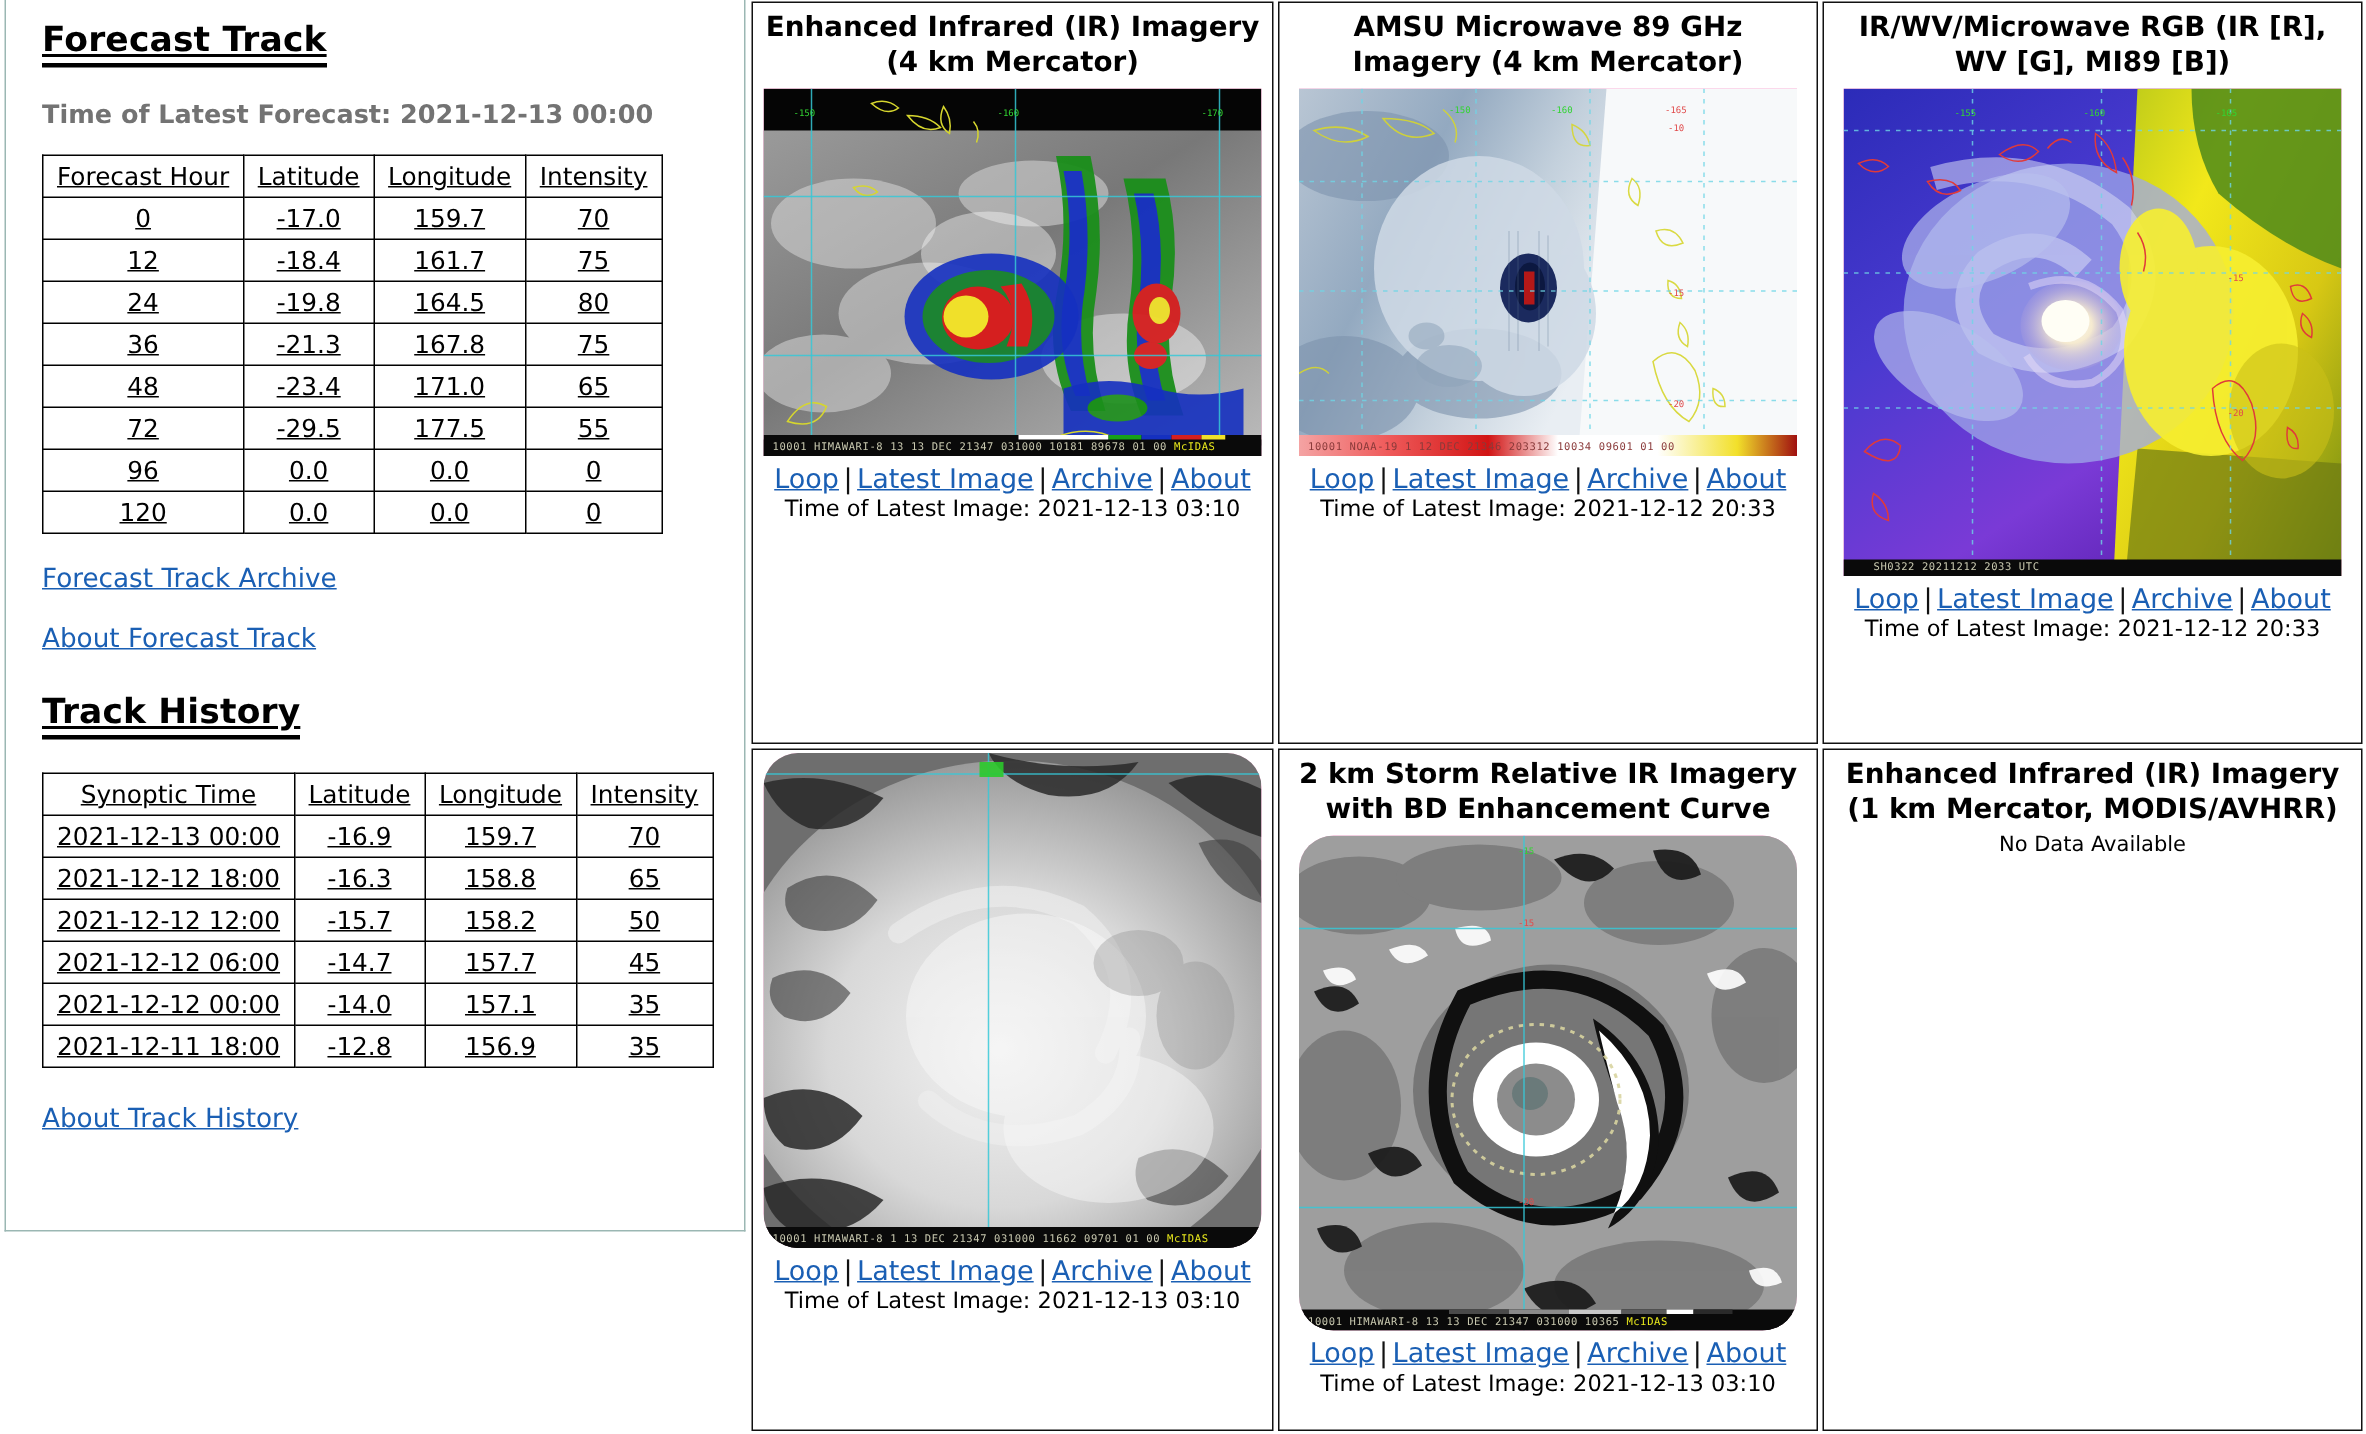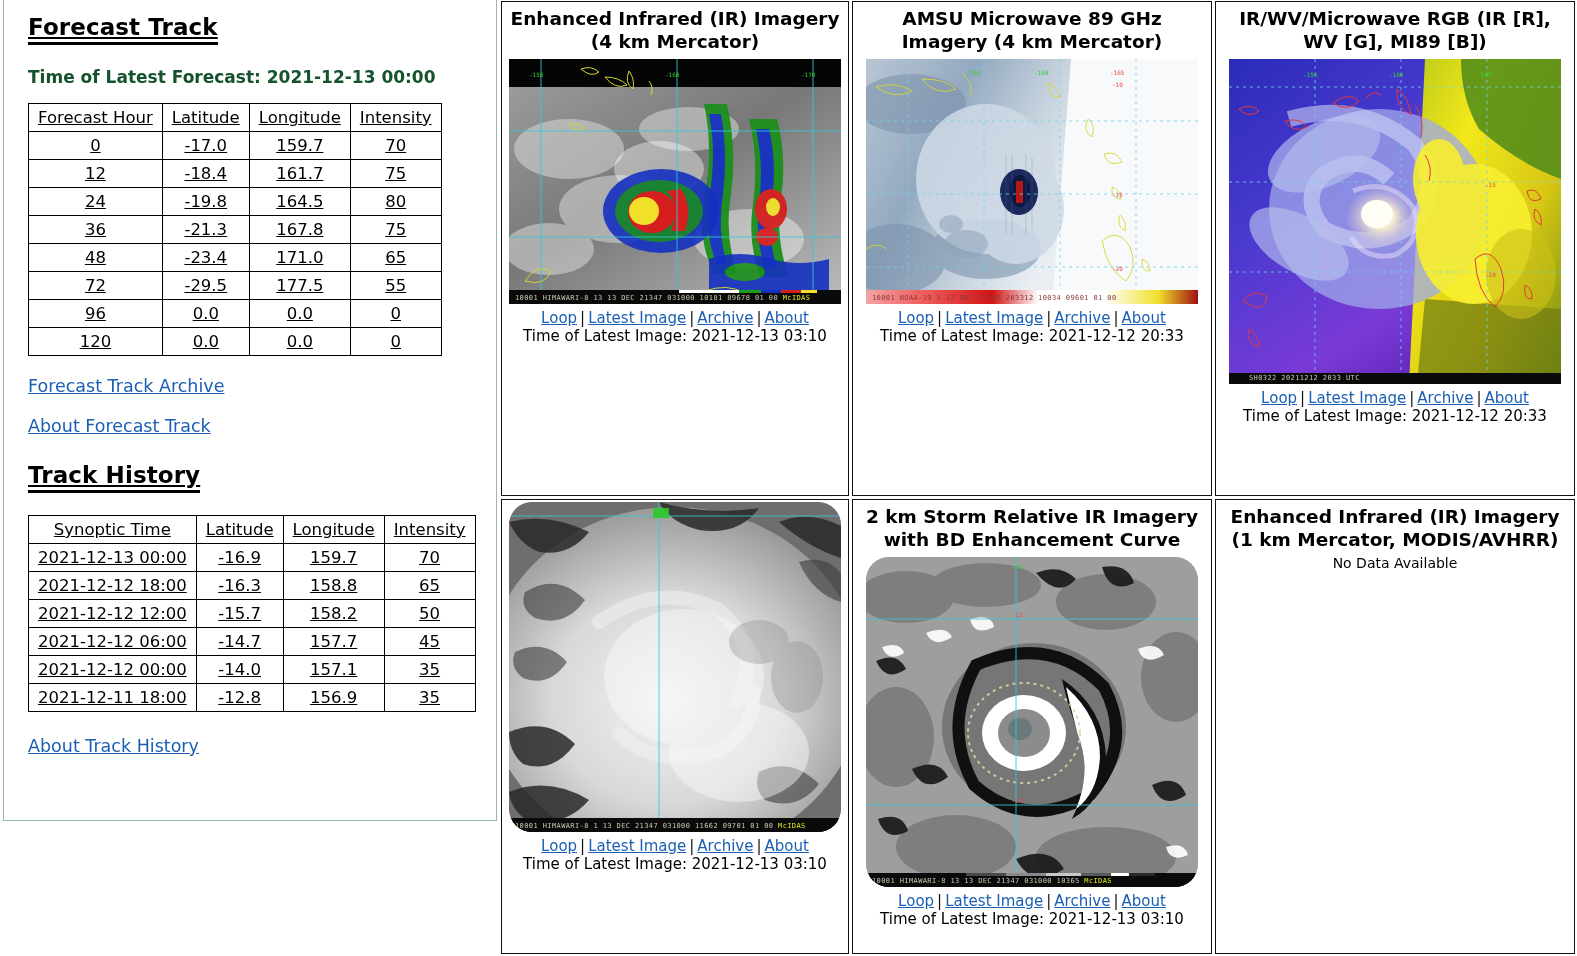--- a/index.html
+++ b/index.html
@@ -46,21 +46,21 @@
     display: inline-block;
     border-bottom: 3px solid #000;
     color: #000;
     letter-spacing: 0.1px;
     text-decoration: underline;
   }
 
   .latest-forecast {
     font-size: 17px;
     font-weight: bold;
-    color: #14532d;
+    color: #737373;
     margin: 0 0 16px 0;
   }
 
   table.data-table {
     border-collapse: collapse;
     margin: 0 0 0 0;
     background: #fff;
     text-decoration: underline;
   }
   table.data-table td, table.data-table th {
@@ -144,21 +144,21 @@
     letter-spacing: 0.4px;
     line-height: 11px;
     white-space: nowrap;
     overflow: hidden;
     padding-left: 6px;
     z-index: 9;
   }
   .annot-bar .mc { color: #e8e81c; }
 
   .links {
-    font-size: 15px;
+    font-size: 18px;
     color: #111;
     margin: 5px 0 0 0;
     text-align: left;
     white-space: nowrap;
   }
   .links a {
     color: #1a5fb4;
     text-decoration: underline;
     cursor: pointer;
   }

